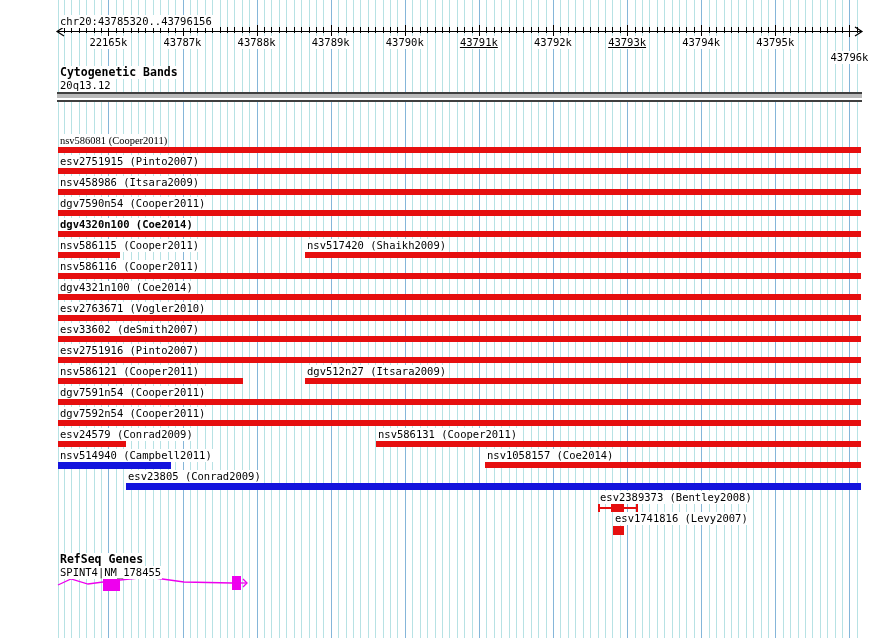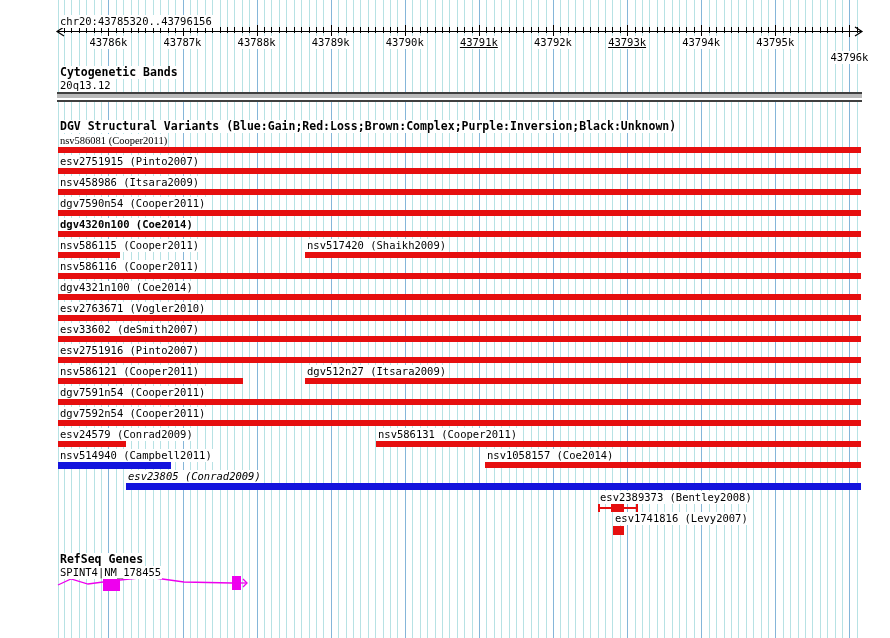--- a/index.html
+++ b/index.html
@@ -238,40 +238,39 @@
       <div class="tick" style="left: 790.2px; top: 27px; height: 6px;"></div>
       <div class="tick" style="left: 797.6px; top: 27px; height: 6px;"></div>
       <div class="tick" style="left: 805px; top: 27px; height: 6px;"></div>
       <div class="tick" style="left: 812.4px; top: 27px; height: 6px;"></div>
       <div class="tick" style="left: 819.8px; top: 27px; height: 6px;"></div>
       <div class="tick" style="left: 827.2px; top: 27px; height: 6px;"></div>
       <div class="tick" style="left: 834.6px; top: 27px; height: 6px;"></div>
       <div class="tick" style="left: 842px; top: 27px; height: 6px;"></div>
       <div class="tick" style="left: 849.4px; top: 25px; height: 12px;"></div>
       <div class="tick" style="left: 856.9px; top: 27px; height: 6px;"></div>
-      <div class="ticklabel" style="left: 88.3913px; top: 36px;">43786k</div>
+      <div class="ticklabel" style="left: 88.3913px; top: 36px;">22165k</div>
       <div class="ticklabel" style="left: 162.496px; top: 36px;">43787k</div>
       <div class="ticklabel" style="left: 236.601px; top: 36px; text-align: right;">43788k</div>
       <div class="ticklabel" style="left: 310.706px; top: 36px;">43789k</div>
       <div class="ticklabel" style="left: 384.811px; top: 36px;">43790k</div>
       <div class="ticklabel" style="left: 458.915px; top: 36px; text-decoration: underline;">43791k</div>
       <div class="ticklabel" style="left: 533.02px; top: 36px;">43792k</div>
       <div class="ticklabel" style="left: 607.125px; top: 36px; text-decoration: underline;">43793k</div>
       <div class="ticklabel" style="left: 681.23px; top: 36px;">43794k</div>
       <div class="ticklabel" style="left: 755.335px; top: 36px;">43795k</div>
       <div class="ticklabel" style="left: 829.44px; top: 51px;">43796k</div>
     </div>
 
   <div class="txt" style="left:59px;top:15px">chr20:43785320..43796156</div>
 
   <div class="txt title" style="left:59px;top:66px">Cytogenetic Bands</div>
   <div class="txt" style="left:59px;top:79px">20q13.12</div>
   <div id="cyto-band"></div>
 
-  <div class="txt title" style="left:59px;top:120px">DGV Structural Variants (Blue:Gain;Red:Loss;Brown:Complex;Purple:Inversion;Black:Unknown)</div>
   <div id="dgv-features">
       <div class="txt" style="left: 59px; top: 134px; font-family: Liberation Serif, serif;">nsv586081 (Cooper2011)</div>
       <div class="bar" style="left: 58px; top: 147px; width: 803px; height: 6px; background: rgb(230, 15, 15);"></div>
       <div class="txt" style="left: 59px; top: 155px;">esv2751915 (Pinto2007)</div>
       <div class="bar" style="left: 58px; top: 168px; width: 803px; height: 6px; background: rgb(230, 15, 15);"></div>
       <div class="txt" style="left: 59px; top: 176px;">nsv458986 (Itsara2009)</div>
       <div class="bar" style="left: 58px; top: 189px; width: 803px; height: 6px; background: rgb(230, 15, 15);"></div>
       <div class="txt" style="left: 59px; top: 197px;">dgv7590n54 (Cooper2011)</div>
       <div class="bar" style="left: 58px; top: 210px; width: 803px; height: 6px; background: rgb(230, 15, 15);"></div>
       <div class="txt" style="left: 59px; top: 218px; font-weight: bold;">dgv4320n100 (Coe2014)</div>
@@ -299,21 +298,21 @@
       <div class="txt" style="left: 59px; top: 407px;">dgv7592n54 (Cooper2011)</div>
       <div class="bar" style="left: 58px; top: 420px; width: 803px; height: 6px; background: rgb(230, 15, 15);"></div>
       <div class="txt" style="left: 59px; top: 428px;">esv24579 (Conrad2009)</div>
       <div class="bar" style="left: 58px; top: 441px; width: 68px; height: 6px; background: rgb(230, 15, 15);"></div>
       <div class="txt" style="left: 377px; top: 428px;">nsv586131 (Cooper2011)</div>
       <div class="bar" style="left: 376px; top: 441px; width: 485px; height: 6px; background: rgb(230, 15, 15);"></div>
       <div class="txt" style="left: 59px; top: 449px;">nsv514940 (Campbell2011)</div>
       <div class="bar" style="left: 58px; top: 462px; width: 113px; height: 7px; background: rgb(20, 20, 221);"></div>
       <div class="txt" style="left: 486px; top: 449px;">nsv1058157 (Coe2014)</div>
       <div class="bar" style="left: 485px; top: 462px; width: 376px; height: 6px; background: rgb(230, 15, 15);"></div>
-      <div class="txt" style="left: 127px; top: 470px; font-style: italic;">esv23805 (Conrad2009)</div>
+      <div class="txt" style="left: 127px; top: 470px;">esv23805 (Conrad2009)</div>
       <div class="bar" style="left: 126px; top: 483px; width: 735px; height: 7px; background: rgb(20, 20, 221);"></div>
       <div class="txt" style="left: 599px; top: 491px;">esv2389373 (Bentley2008)</div>
       <div class="bar" style="left: 598px; top: 507px; width: 40px; height: 2px; background: rgb(230, 15, 15);"></div>
       <div class="bar" style="left: 598px; top: 504px; width: 2px; height: 8px; background: rgb(230, 15, 15);"></div>
       <div class="bar" style="left: 636px; top: 504px; width: 2px; height: 8px; background: rgb(230, 15, 15);"></div>
       <div class="bar" style="left: 611px; top: 503px; width: 13px; height: 9px; background: rgb(230, 15, 15);"></div>
       <div class="txt" style="left: 614px; top: 512px;">esv1741816 (Levy2007)</div>
       <div class="bar" style="left: 613px; top: 526px; width: 11px; height: 9px; background: rgb(230, 15, 15);"></div>
     </div>
 

